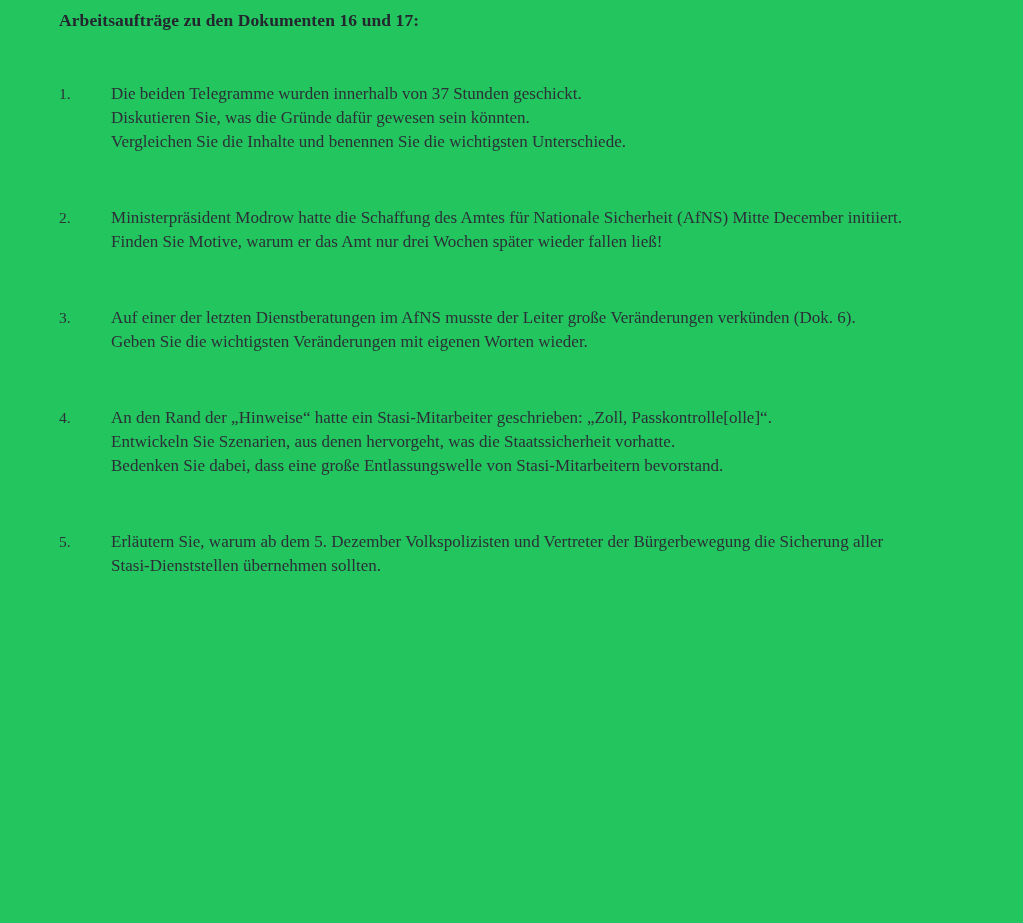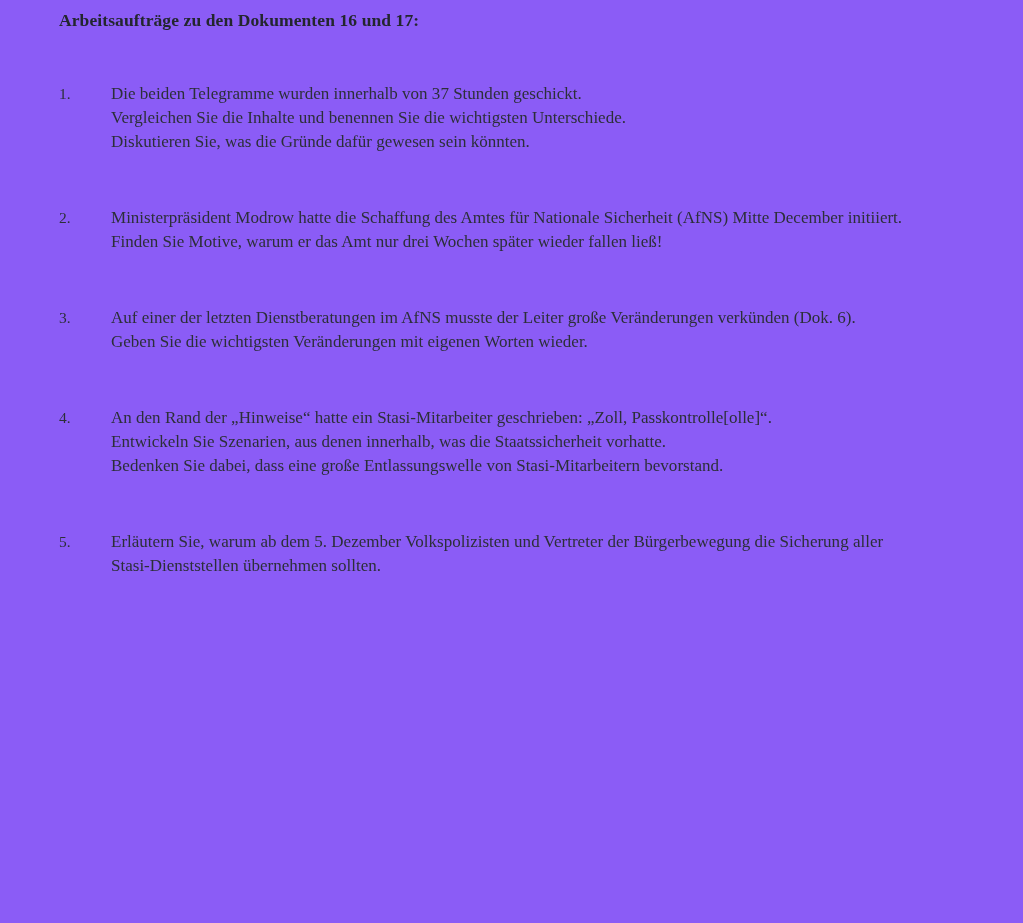--- a/index.html
+++ b/index.html
@@ -6,21 +6,21 @@
   html, body {
     margin: 0;
     padding: 0;
     background: #ffffff;
   }
 
   .page {
     position: relative;
     width: 1023px;
     height: 923px;
-    background: #8b5cf6;
+    background: #22c55e;
     font-family: "Liberation Serif", "DejaVu Serif", serif;
     color: #2c2f38;
     overflow: hidden;
     box-sizing: border-box;
   }
 
   .doc-body {
     position: absolute;
     left: 59px;
     top: 8px;
@@ -85,43 +85,43 @@
 <div class="page">
   <div class="doc-body">
 
     <h1 class="doc-heading">Arbeitsaufträge zu den Dokumenten 16 und 17:</h1>
 
     <ol class="task-list">
         <li class="task-item">
           <span class="task-number">1.</span>
           <div class="task-lines">
             <div class="task-line">Die beiden Telegramme wurden innerhalb von 37 Stunden geschickt.</div>
+            <div class="task-line">Diskutieren Sie, was die Gründe dafür gewesen sein könnten.</div>
             <div class="task-line">Vergleichen Sie die Inhalte und benennen Sie die wichtigsten Unterschiede.</div>
-            <div class="task-line">Diskutieren Sie, was die Gründe dafür gewesen sein könnten.</div>
           </div>
         </li>
         <li class="task-item">
           <span class="task-number">2.</span>
           <div class="task-lines">
             <div class="task-line">Ministerpräsident Modrow hatte die Schaffung des Amtes für Nationale Sicherheit (AfNS) Mitte December initiiert.</div>
             <div class="task-line">Finden Sie Motive, warum er das Amt nur drei Wochen später wieder fallen ließ!</div>
           </div>
         </li>
         <li class="task-item">
           <span class="task-number">3.</span>
           <div class="task-lines">
             <div class="task-line">Auf einer der letzten Dienstberatungen im AfNS musste der Leiter große Veränderungen verkünden (Dok. 6).</div>
             <div class="task-line">Geben Sie die wichtigsten Veränderungen mit eigenen Worten wieder.</div>
           </div>
         </li>
         <li class="task-item">
           <span class="task-number">4.</span>
           <div class="task-lines">
             <div class="task-line">An den Rand der „Hinweise“ hatte ein Stasi-Mitarbeiter geschrieben: „Zoll, Passkontrolle[olle]“.</div>
-            <div class="task-line">Entwickeln Sie Szenarien, aus denen innerhalb, was die Staatssicherheit vorhatte.</div>
+            <div class="task-line">Entwickeln Sie Szenarien, aus denen hervorgeht, was die Staatssicherheit vorhatte.</div>
             <div class="task-line">Bedenken Sie dabei, dass eine große Entlassungswelle von Stasi-Mitarbeitern bevorstand.</div>
           </div>
         </li>
         <li class="task-item">
           <span class="task-number">5.</span>
           <div class="task-lines">
             <div class="task-line">Erläutern Sie, warum ab dem 5. Dezember Volkspolizisten und Vertreter der Bürgerbewegung die Sicherung aller</div>
             <div class="task-line">Stasi-Dienststellen übernehmen sollten.</div>
           </div>
         </li>

